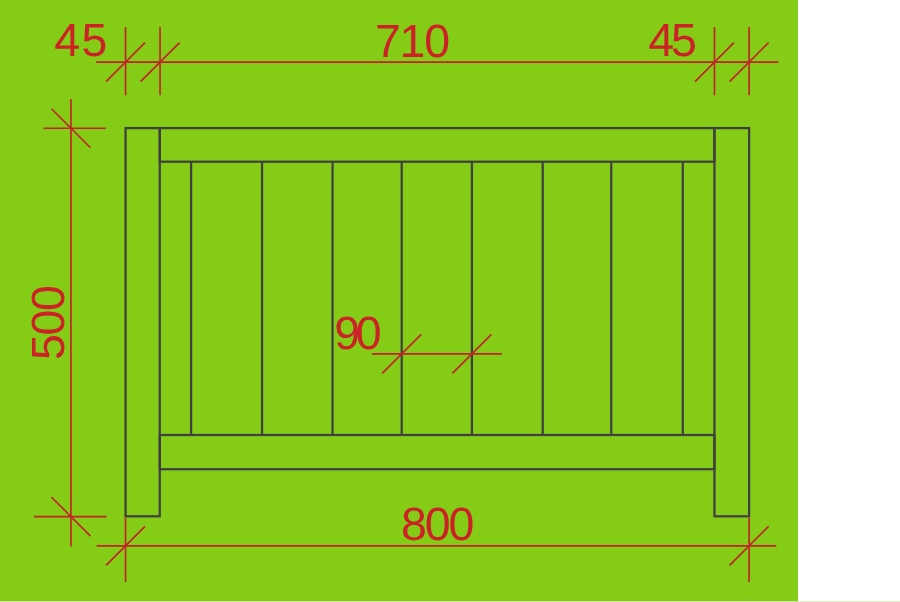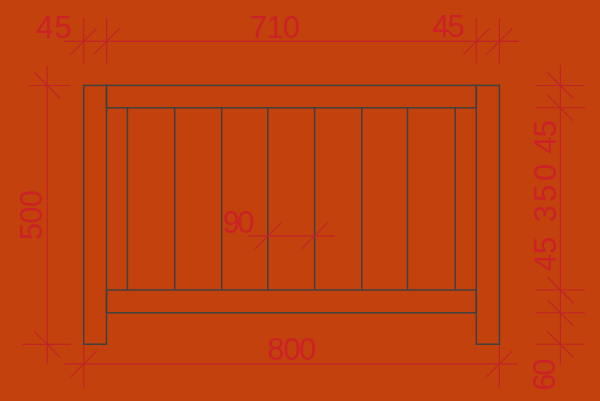--- a/index.html
+++ b/index.html
@@ -1,16 +1,16 @@
 <!DOCTYPE html>
 <html><head>
 <meta charset="utf-8">
 <style>
   html,body{margin:0;padding:0;background:#ffffff;}
-  .page{width:600px;height:401px;position:relative;overflow:hidden;background:#c2410c;text-align:right;}
+  .page{width:532px;height:401px;position:relative;overflow:hidden;background:#84cc16;text-align:right;}
   svg text{font-family:"Liberation Sans",sans-serif;fill:#cc2127;}
 </style>
 </head>
 <body>
 <div class="page">
 <svg width="600" height="401" viewBox="0 0 600 401" xmlns="http://www.w3.org/2000/svg">
   <g stroke="#404040" stroke-width="1.5" fill="none">
 
     <rect x="83.7" y="85.4" width="22.8" height="258.8"></rect>
 

